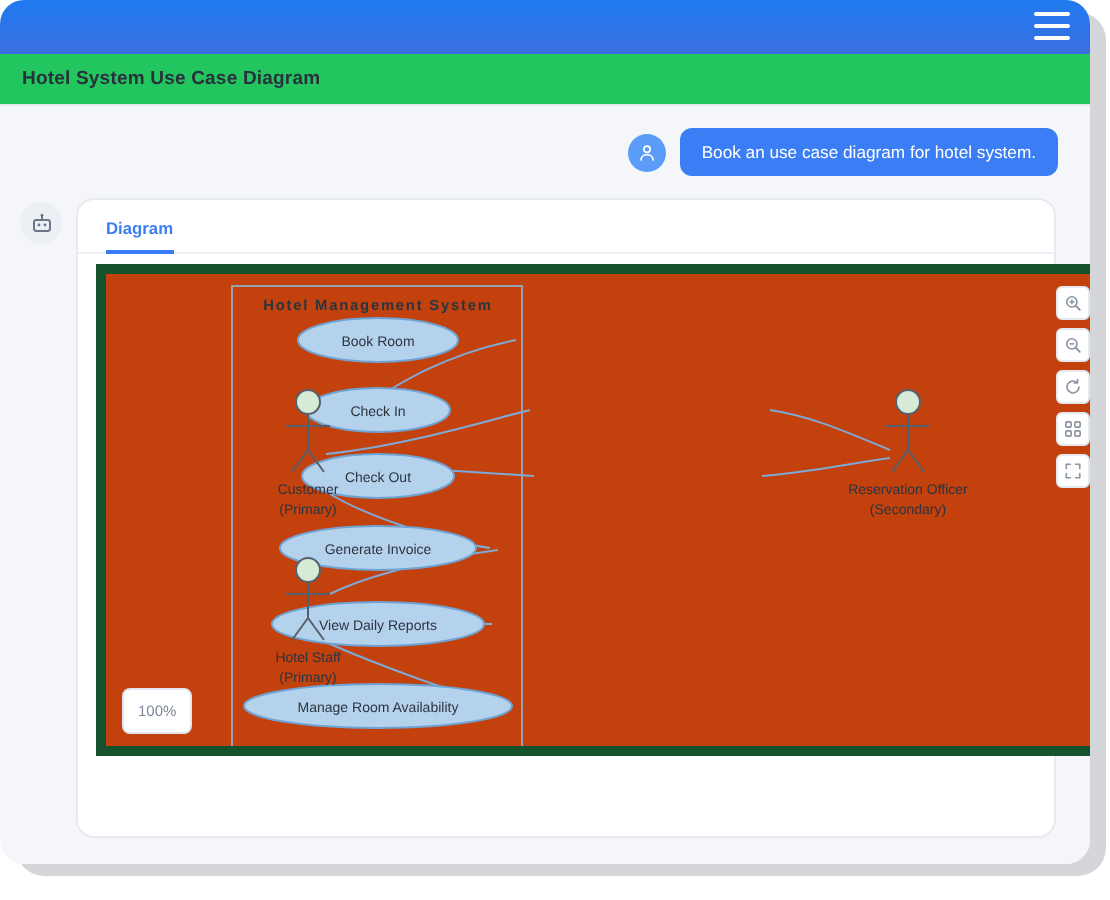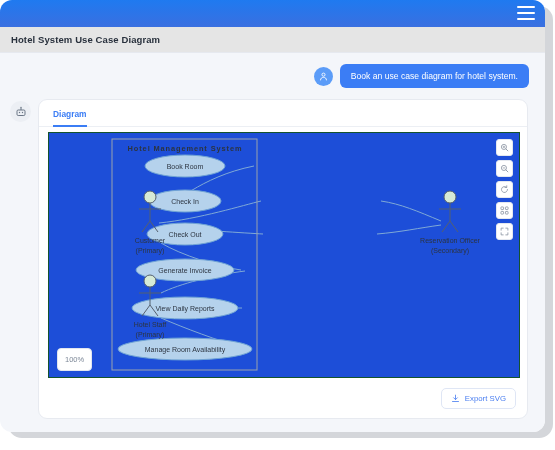--- a/index.html
+++ b/index.html
@@ -58,21 +58,21 @@
   .hamburger span {
     display: block;
     height: 2px;
     background: #ffffff;
     border-radius: 1px;
   }
 
   
   .apptitle {
     height: 25px;
-    background: #e5e5e5;
+    background: #22c55e;
     display: flex;
     align-items: center;
     padding-left: 11px;
     font-size: 9.5px;
     font-weight: bold;
     color: #29313d;
     letter-spacing: 0.1px;
   }
 
   
@@ -156,24 +156,24 @@
     color: #3b7df5;
     border-bottom-color: #3b7df5;
     font-weight: bold;
   }
 
   
   .canvas {
     position: absolute;
     left: 9px;
     top: 32px;
-    width: 472px;
+    width: 508px;
     height: 246px;
-    background: #1d4ed8;
-    border: 1px solid #14532d;
+    background: #c2410c;
+    border: 5px solid #14532d;
     box-sizing: border-box;
     overflow: hidden;
   }
   .zoom-badge {
     position: absolute;
     left: 8px;
     bottom: 6px;
     background: #ffffff;
     border: 1px solid #e2e6ee;
     border-radius: 4px;
@@ -393,25 +393,17 @@
               <polyline points="3,8.5 3,3 8.5,3" fill="none" stroke="#8b94a3" stroke-width="2.2" stroke-linecap="round" stroke-linejoin="round"></polyline>
               <polyline points="15.5,3 21,3 21,8.5" fill="none" stroke="#8b94a3" stroke-width="2.2" stroke-linecap="round" stroke-linejoin="round"></polyline>
               <polyline points="21,15.5 21,21 15.5,21" fill="none" stroke="#8b94a3" stroke-width="2.2" stroke-linecap="round" stroke-linejoin="round"></polyline>
               <polyline points="8.5,21 3,21 3,15.5" fill="none" stroke="#8b94a3" stroke-width="2.2" stroke-linecap="round" stroke-linejoin="round"></polyline>
             </svg>
           </div>
         </div>
       </div>
 
       <div class="actions">
-        <div class="abtn">
-          <svg width="9" height="9" viewBox="0 0 24 24">
-            <line x1="12" y1="3" x2="12" y2="14.5" stroke="#4a7ef0" stroke-width="2.2" stroke-linecap="round"></line>
-            <polyline points="7,10 12,15 17,10" fill="none" stroke="#4a7ef0" stroke-width="2.2" stroke-linecap="round" stroke-linejoin="round"></polyline>
-            <line x1="4" y1="20" x2="20" y2="20" stroke="#4a7ef0" stroke-width="2.2" stroke-linecap="round"></line>
-          </svg>
-          <span>Export SVG</span>
-        </div>
       </div>
 
     </div>
   </div>
 </div>
 
 </body></html>

